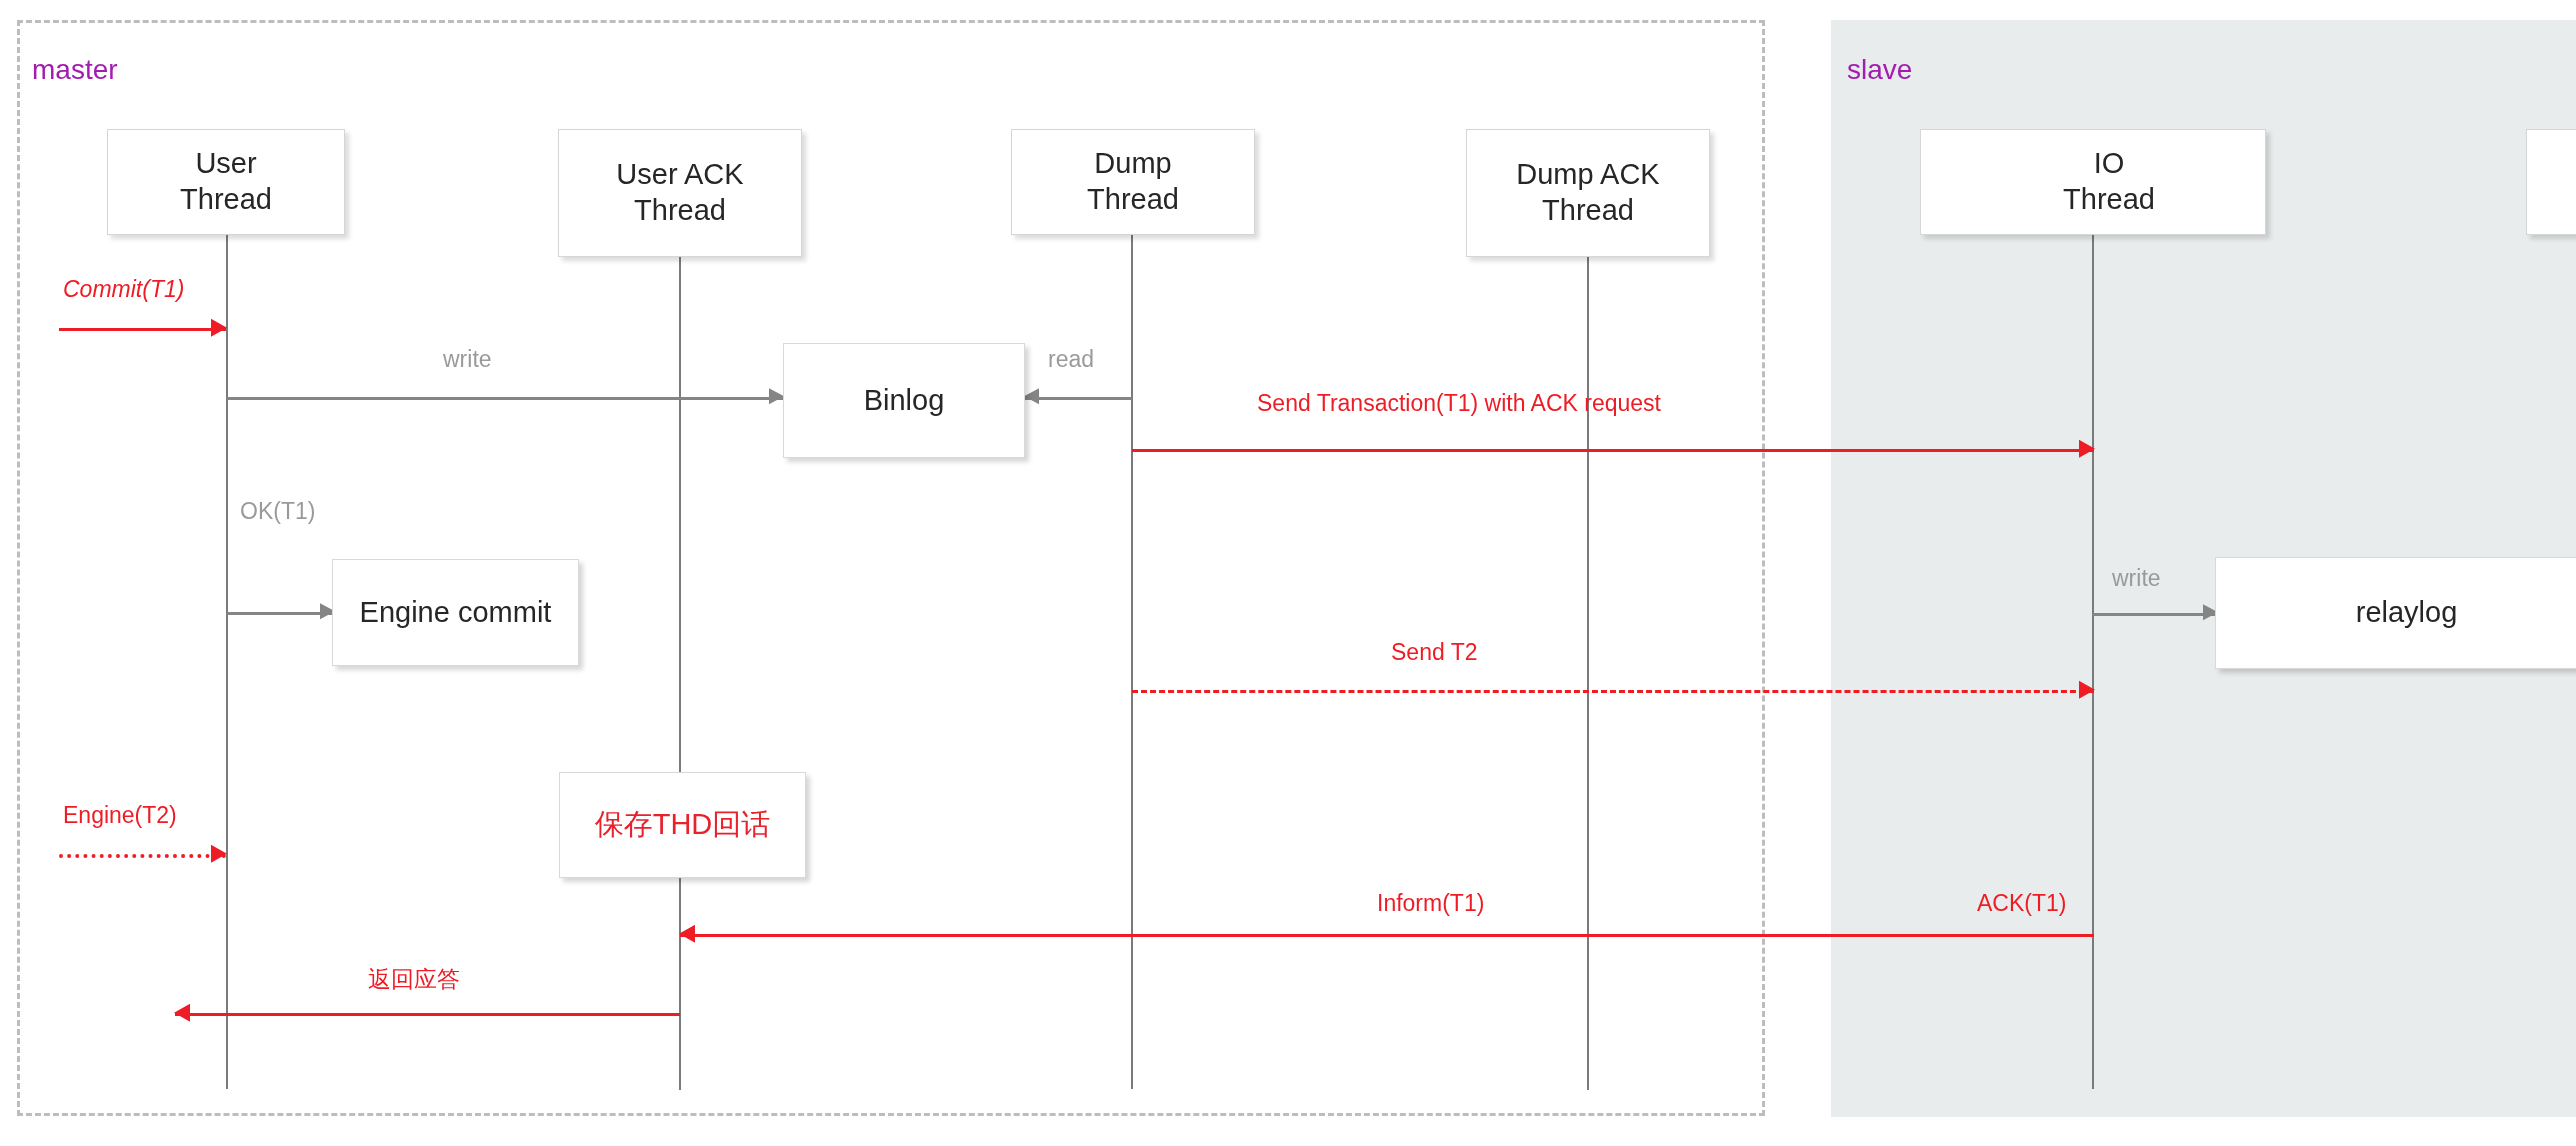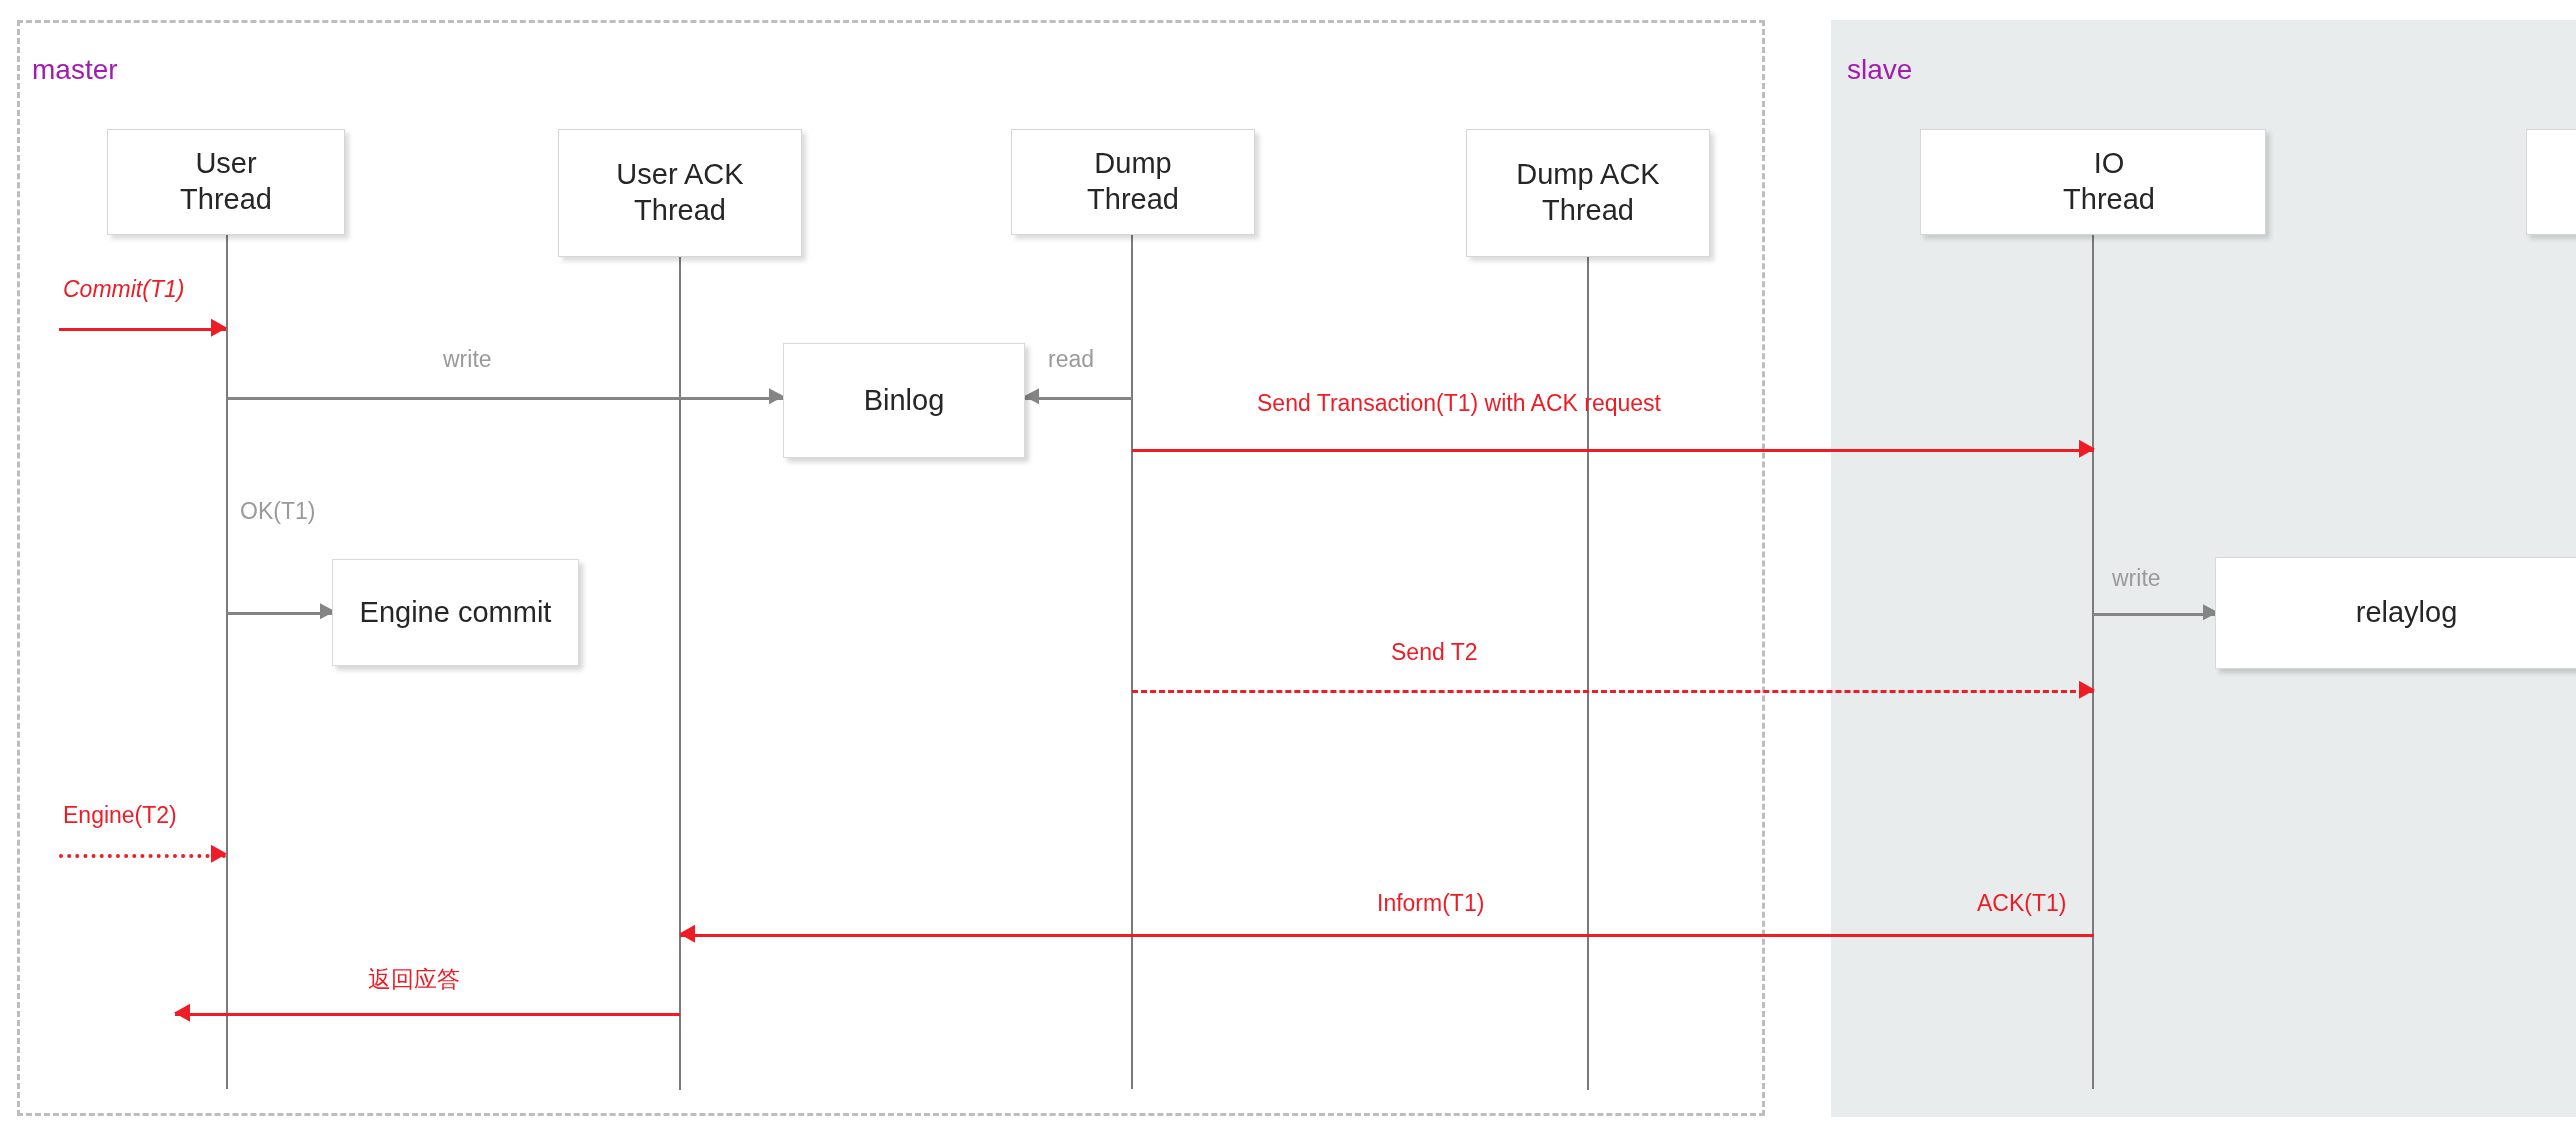--- a/index.html
+++ b/index.html
@@ -146,20 +146,23 @@
     <span>Binlog</span>
   </div>
 
   <div class="obj-box" style="left:332px; top:559px; width:247px; height:107px;">
     <div>
       <span>Engine</span>
       <span>commit</span>
     </div>
   </div>
 
+  <div class="obj-box cn" style="left:559px; top:772px; width:247px; height:106px;">
+    <span>保存THD回话</span>
+  </div>
 
   <div class="obj-box" style="left:2215px; top:557px; width:383px; height:112px;">
     <span>relaylog</span>
   </div>
 
   <div class="msg solid-red" style="left:59px; top:328px; width:167px;">
     <div class="line"></div>
     <div class="head right-red"></div>
   </div>
   <div class="msg-label red" style="left:63px; top:278px;font-style:italic;">Commit(T1)</div>

